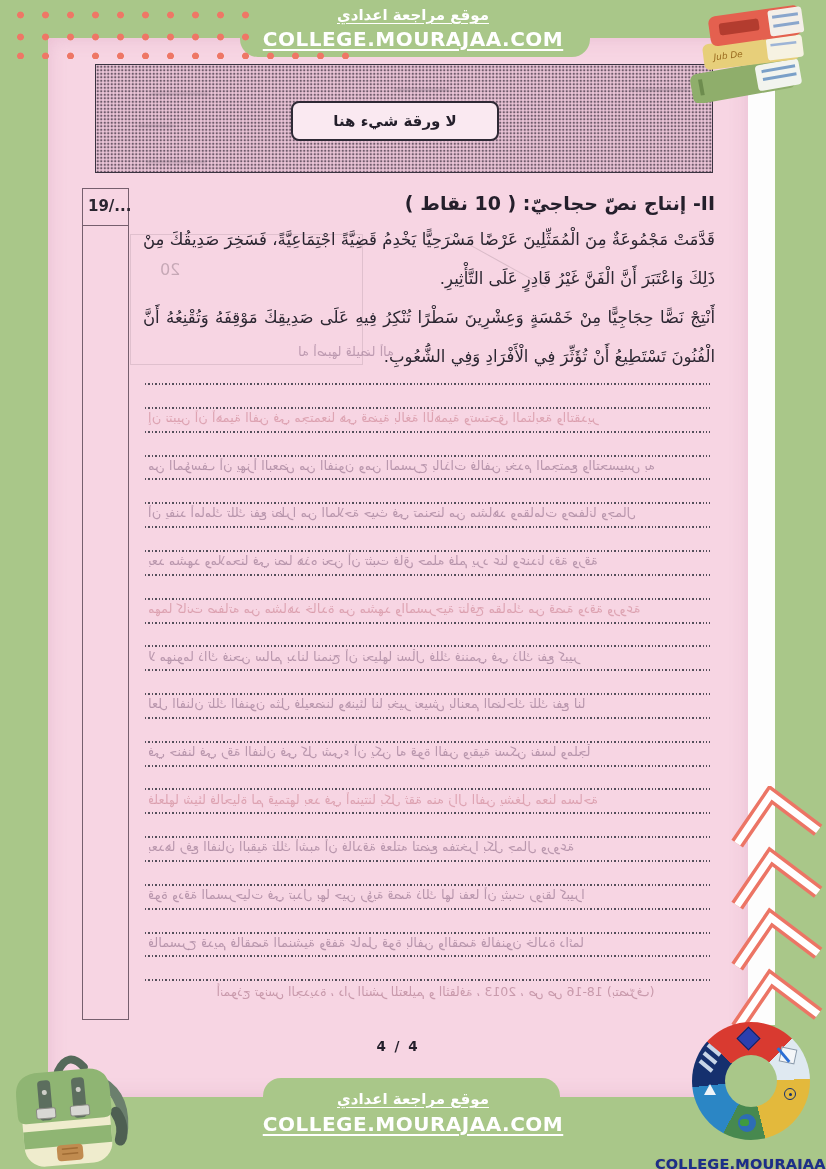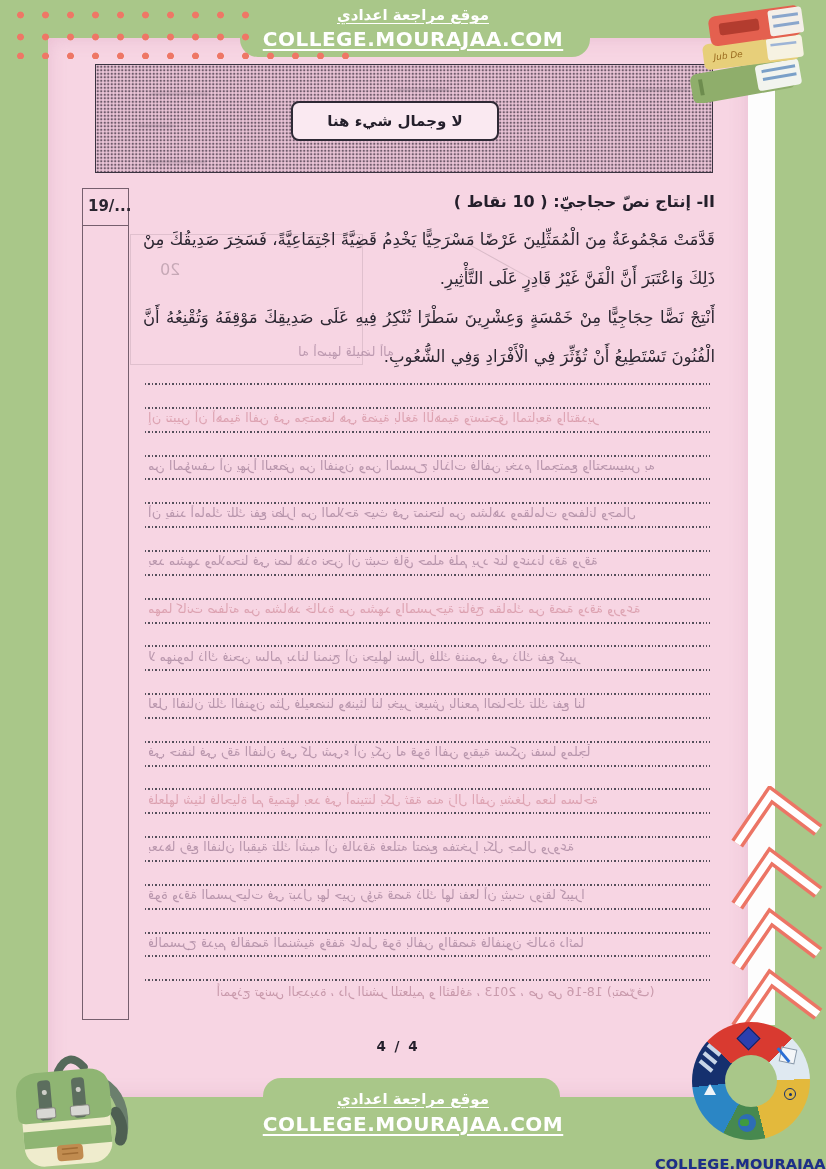--- a/index.html
+++ b/index.html
@@ -45,21 +45,21 @@
   .ghost-dash{position:absolute;height:0;border-top:2px solid #7d6f7e;opacity:.38;filter:blur(1px);}
 
   
   .score-col{position:absolute;left:34px;top:150px;width:47px;height:832px;
     border:1px solid rgba(85,65,80,.8);}
   .score-cell{width:100%;height:37px;border-bottom:1px solid rgba(85,65,80,.8);
     font-size:15px;font-weight:bold;color:#2a2530;padding:8px 0 0 5px;direction:ltr;}
 
   
   .heading{position:absolute;left:95px;top:154px;width:572px;direction:rtl;text-align:right;
-    font-size:16px;font-weight:bold;color:#241f2b;}
+    font-size:19px;font-weight:bold;color:#241f2b;}
   .para{position:absolute;left:95px;width:572px;direction:rtl;text-align:justify;
     font-size:16.5px;line-height:39px;color:#2b2631;font-weight:500;}
   .para-1{top:182px;} .para-2{top:260px;}
   .page-num{position:absolute;left:250px;top:1000px;width:200px;text-align:center;
     font-size:13.5px;font-weight:bold;letter-spacing:2px;color:#241f2b;}
 
   
   #lines-layer{position:absolute;left:97px;top:345px;width:565px;height:610px;}
   .wline{position:absolute;left:0;width:565px;height:2px;
     background-image:repeating-linear-gradient(90deg,#544e5a 0 1.4px,rgba(0,0,0,0) 1.4px 3.4px);}
@@ -134,21 +134,21 @@
 
   <div class="paper">
 
     <div class="hatch">
       <div class="ghost-dash" style="left:55px;top:28px;width:58px;"></div>
       <div class="ghost-dash" style="left:42px;top:60px;width:36px;"></div>
       <div class="ghost-dash" style="left:50px;top:96px;width:60px;"></div>
       <div class="ghost-dash" style="left:298px;top:24px;width:55px;"></div>
       <div class="ghost-dash" style="left:534px;top:24px;width:58px;"></div>
       <div class="ghost-dash" style="left:322px;top:62px;width:40px;"></div>
-      <div class="no-write">لا وجمال شيء هنا</div>
+      <div class="no-write">لا ورقة شيء هنا</div>
     </div>
 
     <div class="score-col">
       <div class="score-cell">19/...</div>
     </div>
 
     <div class="ghost-box"></div>
     <div class="ghost-diag"></div>
     <div class="ghost-score">20</div>
     <div class="bleed-intro">له أصبها قليضا أله</div>

